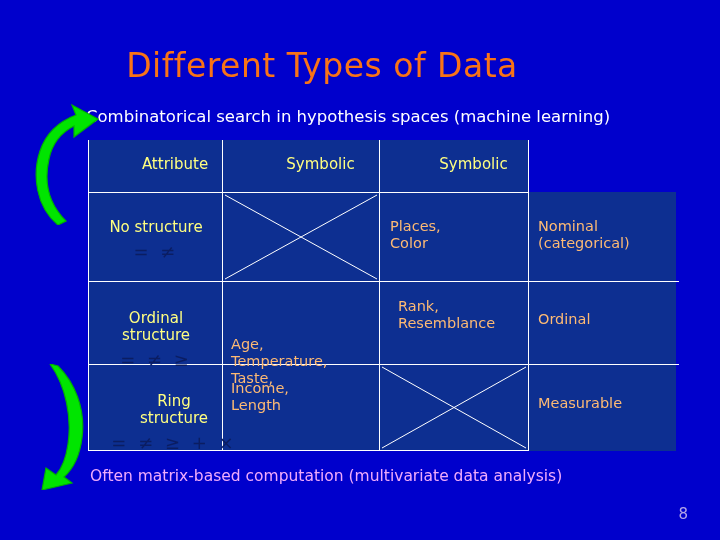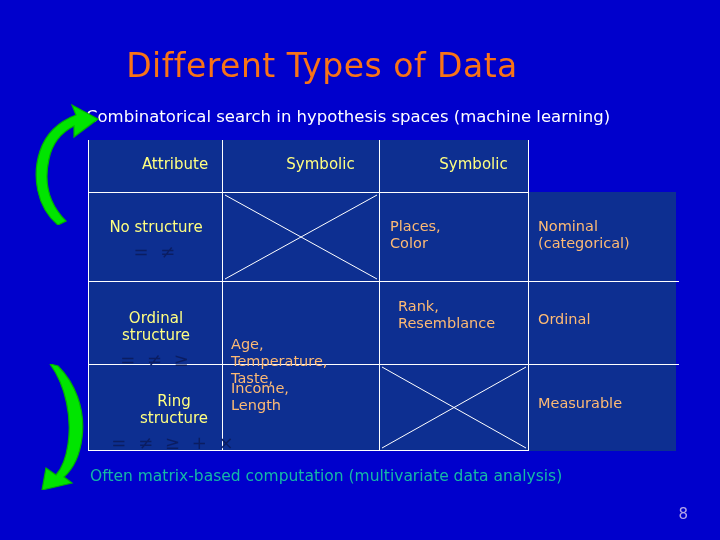--- a/index.html
+++ b/index.html
@@ -45,21 +45,21 @@
     font-family: "DejaVu Sans", sans-serif;
     white-space: nowrap;
   }
 
   
   #bottomnote {
     position: absolute;
     left: 90px;
     top: 467px;
     width: 600px;
-    color: #14b8a6;
+    color: #f0abfc;
     font-size: 15.5px;
     font-family: "DejaVu Sans", sans-serif;
     white-space: nowrap;
   }
 
   
   #pagenum {
     position: absolute;
     right: 32px;
     top: 505px;

